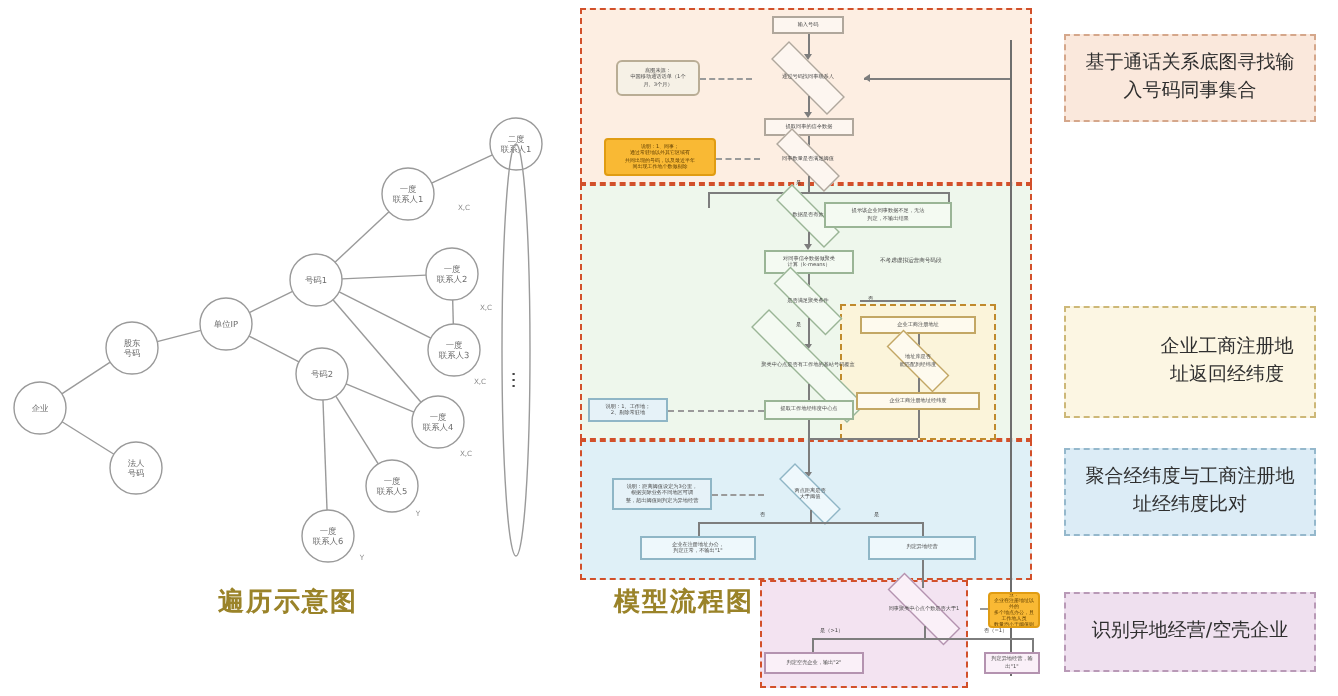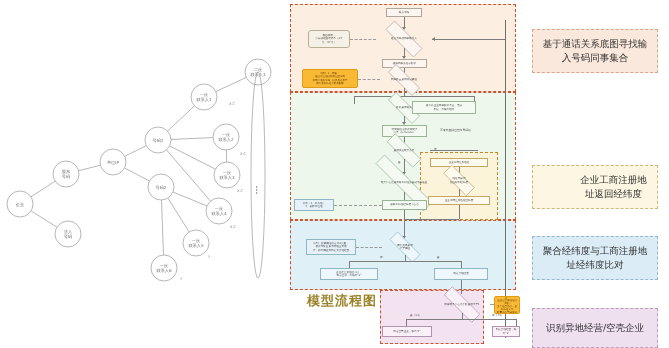--- a/index.html
+++ b/index.html
@@ -62,24 +62,24 @@
           font-size:13px;font-weight:bold;color:#9a8329;letter-spacing:1px;}
   .longline{position:absolute;left:217px;top:20px;width:1px;height:318px;
             background:#6e6e6e;}
   .sidenote{position:absolute;left:152px;top:128px;font-size:2.8px;color:#444;}
 
   
   #notes-panel{left:520px;top:0;width:149px;height:348px;}
   .card{position:absolute;left:12px;width:126px;box-sizing:border-box;
         display:flex;align-items:center;justify-content:center;text-align:center;
         font-size:9.5px;color:#2f2f2f;line-height:1.45;padding:4px 6px;
-        border:1px dashed #b5b5b5;margin-top:12px;}
+        border:1px dashed #b5b5b5;}
   #card-0{top:17px;height:44px;background:#fae8dc;border-color:#d5a78b;}
   #card-1{top:88px;height:44px;background:#e9f1e6;border-color:#a9bfa3;}
-  #card-2{top:153px;height:44px;background:#fcf6e3;border-color:#cdb878;padding-left:43px;}
+  #card-2{top:153px;height:56px;background:#fcf6e3;border-color:#cdb878;padding-left:43px;}
   #card-3{top:224px;height:44px;background:#dcecf6;border-color:#95b8cc;}
   #card-4{top:296px;height:40px;background:#efe0ef;border-color:#b99ab7;}
 </style>
 </head>
 <body>
 
 <div class="panel" id="graph-panel">
   <svg id="graph-svg" width="288" height="290">
       <line x1="30.88893775890198" y1="196.89851885289002" x2="55.11106224109802" y2="181.10148114710998" stroke="#9a9a9a" stroke-width="0.7"></line>
       <line x1="31.023977952066144" y1="210.88998622004135" x2="56.97602204793385" y2="227.11001377995865" stroke="#9a9a9a" stroke-width="0.7"></line>
@@ -132,20 +132,21 @@
       <text class="node-label" x="258" y="76.1">联系人1</text>
       <text class="edge-label" x="232" y="105">X,C</text>
       <text class="edge-label" x="243" y="155">X,C</text>
       <text class="edge-label" x="240" y="192">X,C</text>
       <text class="edge-label" x="233" y="228">X,C</text>
       <text class="edge-label" x="209" y="258">Y</text>
       <text class="edge-label" x="181" y="280">Y</text>
       <ellipse cx="258" cy="175" rx="7" ry="103" fill="none" stroke="#9a9a9a" stroke-width="0.7"></ellipse>
       <text x="258" y="194" text-anchor="middle" font-size="9" fill="#444" transform="rotate(90 258 190)">⋯</text>
     </svg>
+  <div class="gtitle">遍历示意图</div>
 </div>
 
 <div class="panel" id="flow-panel">
 
   <div class="band" id="band-orange"></div>
   <div class="band" id="band-green"></div>
   <div class="band" id="band-blue"></div>
   <div class="band" id="band-purple"></div>
   <div id="band-yellow"></div>
 

